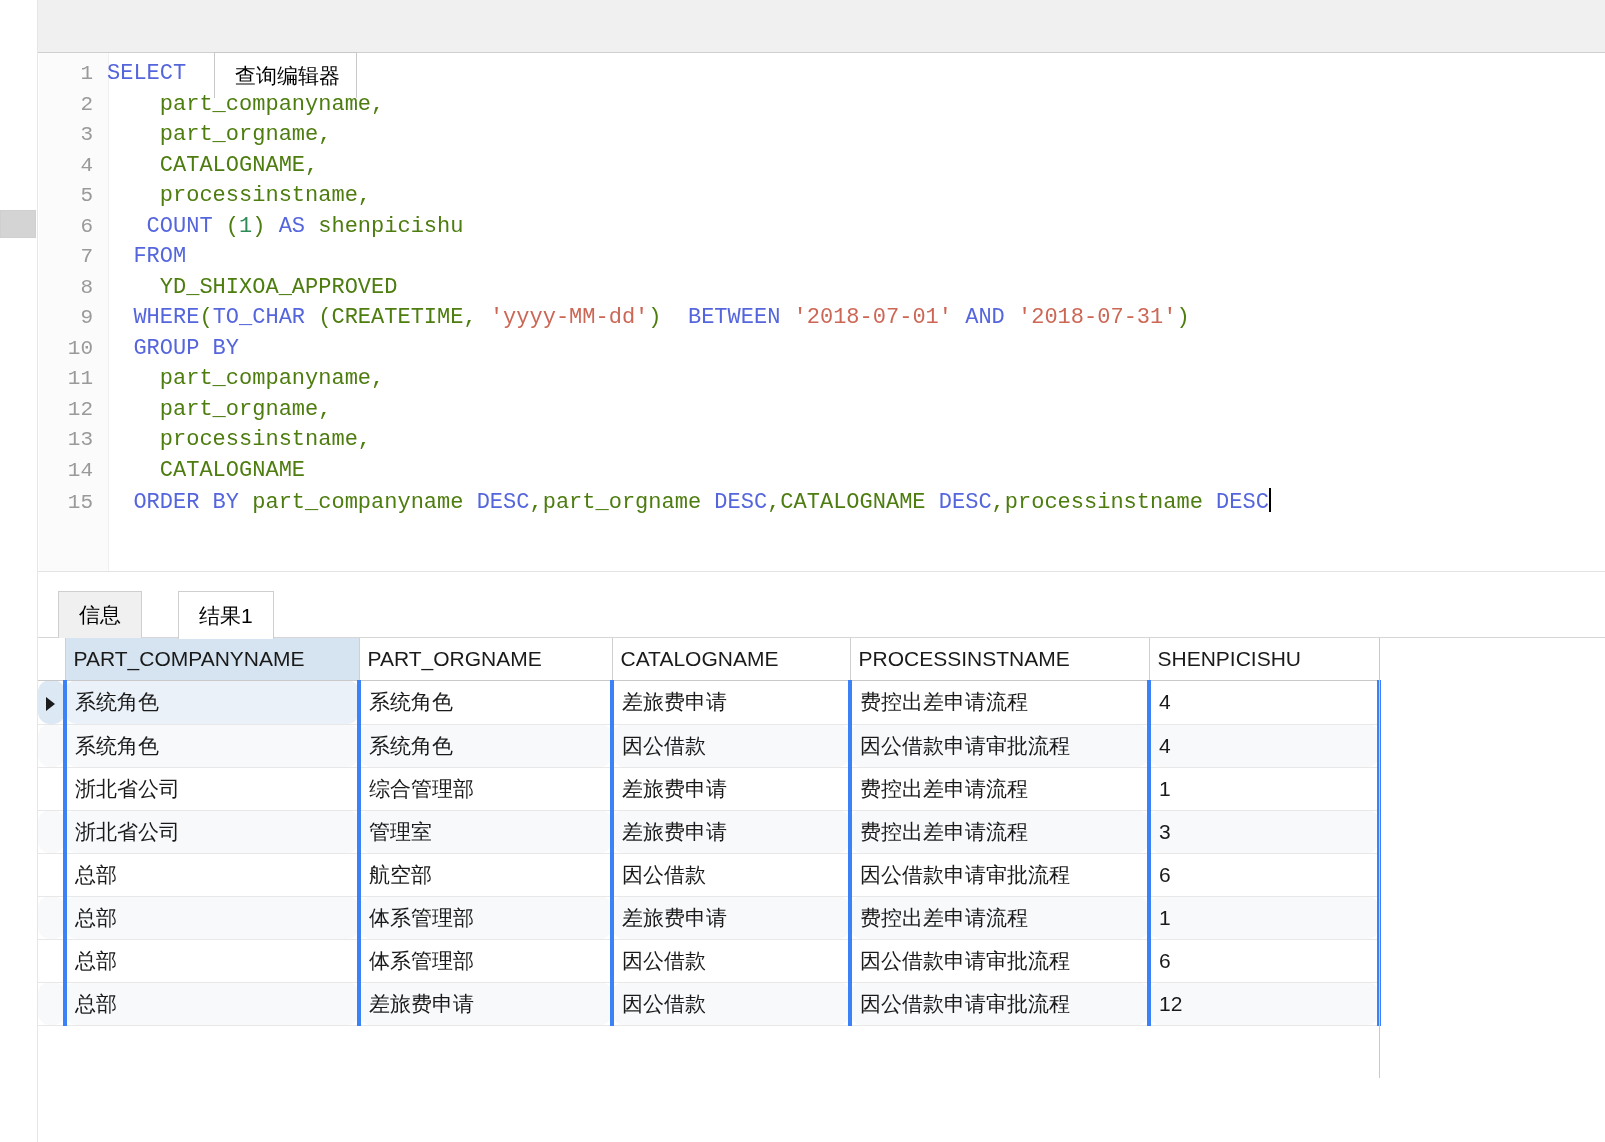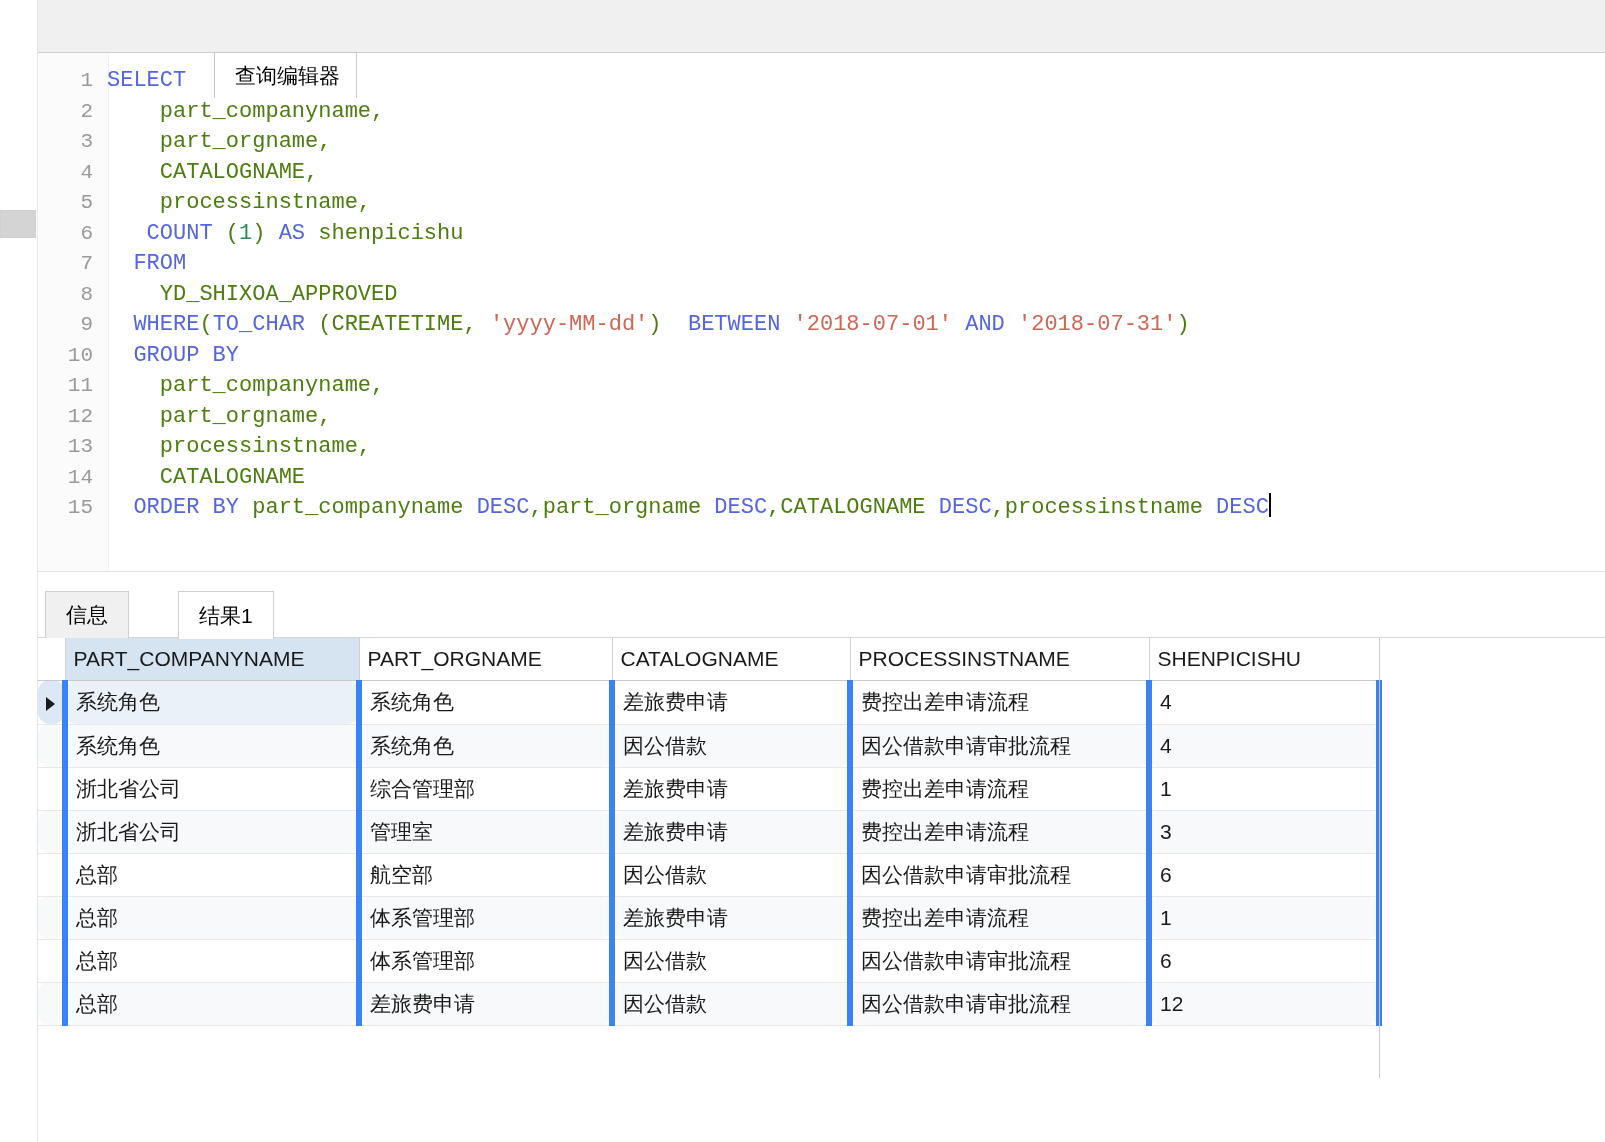--- a/index.html
+++ b/index.html
@@ -71,21 +71,21 @@
     position: absolute; left: 0; top: 0;
     width: 70px; height: 518px;
     background: #fbfbfb;
     border-right: 1px solid #f0f0f0;
   }
   .code {
     position: absolute; left: 0; top: 8px;
     width: 1566px;
     font-family: "Liberation Mono", monospace;
     font-size: 22px;
-    line-height: 39px;
+    line-height: 26px;
     white-space: pre;
   }
   .ln {
     display: block;
     height: 30.5px;
     position: relative;
   }
   .lnum {
     display: inline-block;
     width: 68px;
@@ -132,21 +132,21 @@
     border-bottom: none;
     cursor: default;
     white-space: nowrap;
   }
   .btab.active {
     background: #ffffff;
     z-index: 3;
     height: 48px;
     justify-content: flex-end;
   }
-  .btab-info { left: 7px; }
+  .btab-info { left: 20px; }
   .btab-res  { left: 140px; }
 
   
   .grid-wrap {
     position: absolute; left: 38px; top: 638px;
     width: 1567px; height: 504px;
     background: #ffffff;
     overflow: hidden;
   }
   table.grid {
@@ -179,21 +179,21 @@
   table.grid th.hsel { background: #d6e4f2; }
   table.grid th.ind {
     border-right: 1px solid #d0d0d0;
     background: #ffffff;
   }
   table.grid td {
     height: 43px;
     padding: 0 8px;
     font-size: 21px;
     color: #1a1a1a;
-    border-right: 6px solid #3b82f6;
+    border-right: 4px solid #3b82f6;
     border-bottom: 1px solid #e8e8e8;
     white-space: nowrap;
     vertical-align: middle;
     background: #ffffff;
     border-radius: 12px;
   }
   table.grid tr.alt td { background: #f8f9fb; }
   table.grid tr.cur td.ind,
   table.grid tr.cur td.first { background: #eaf1f8; }
   table.grid tr.cur td.ind { background: #dce8f4; }

